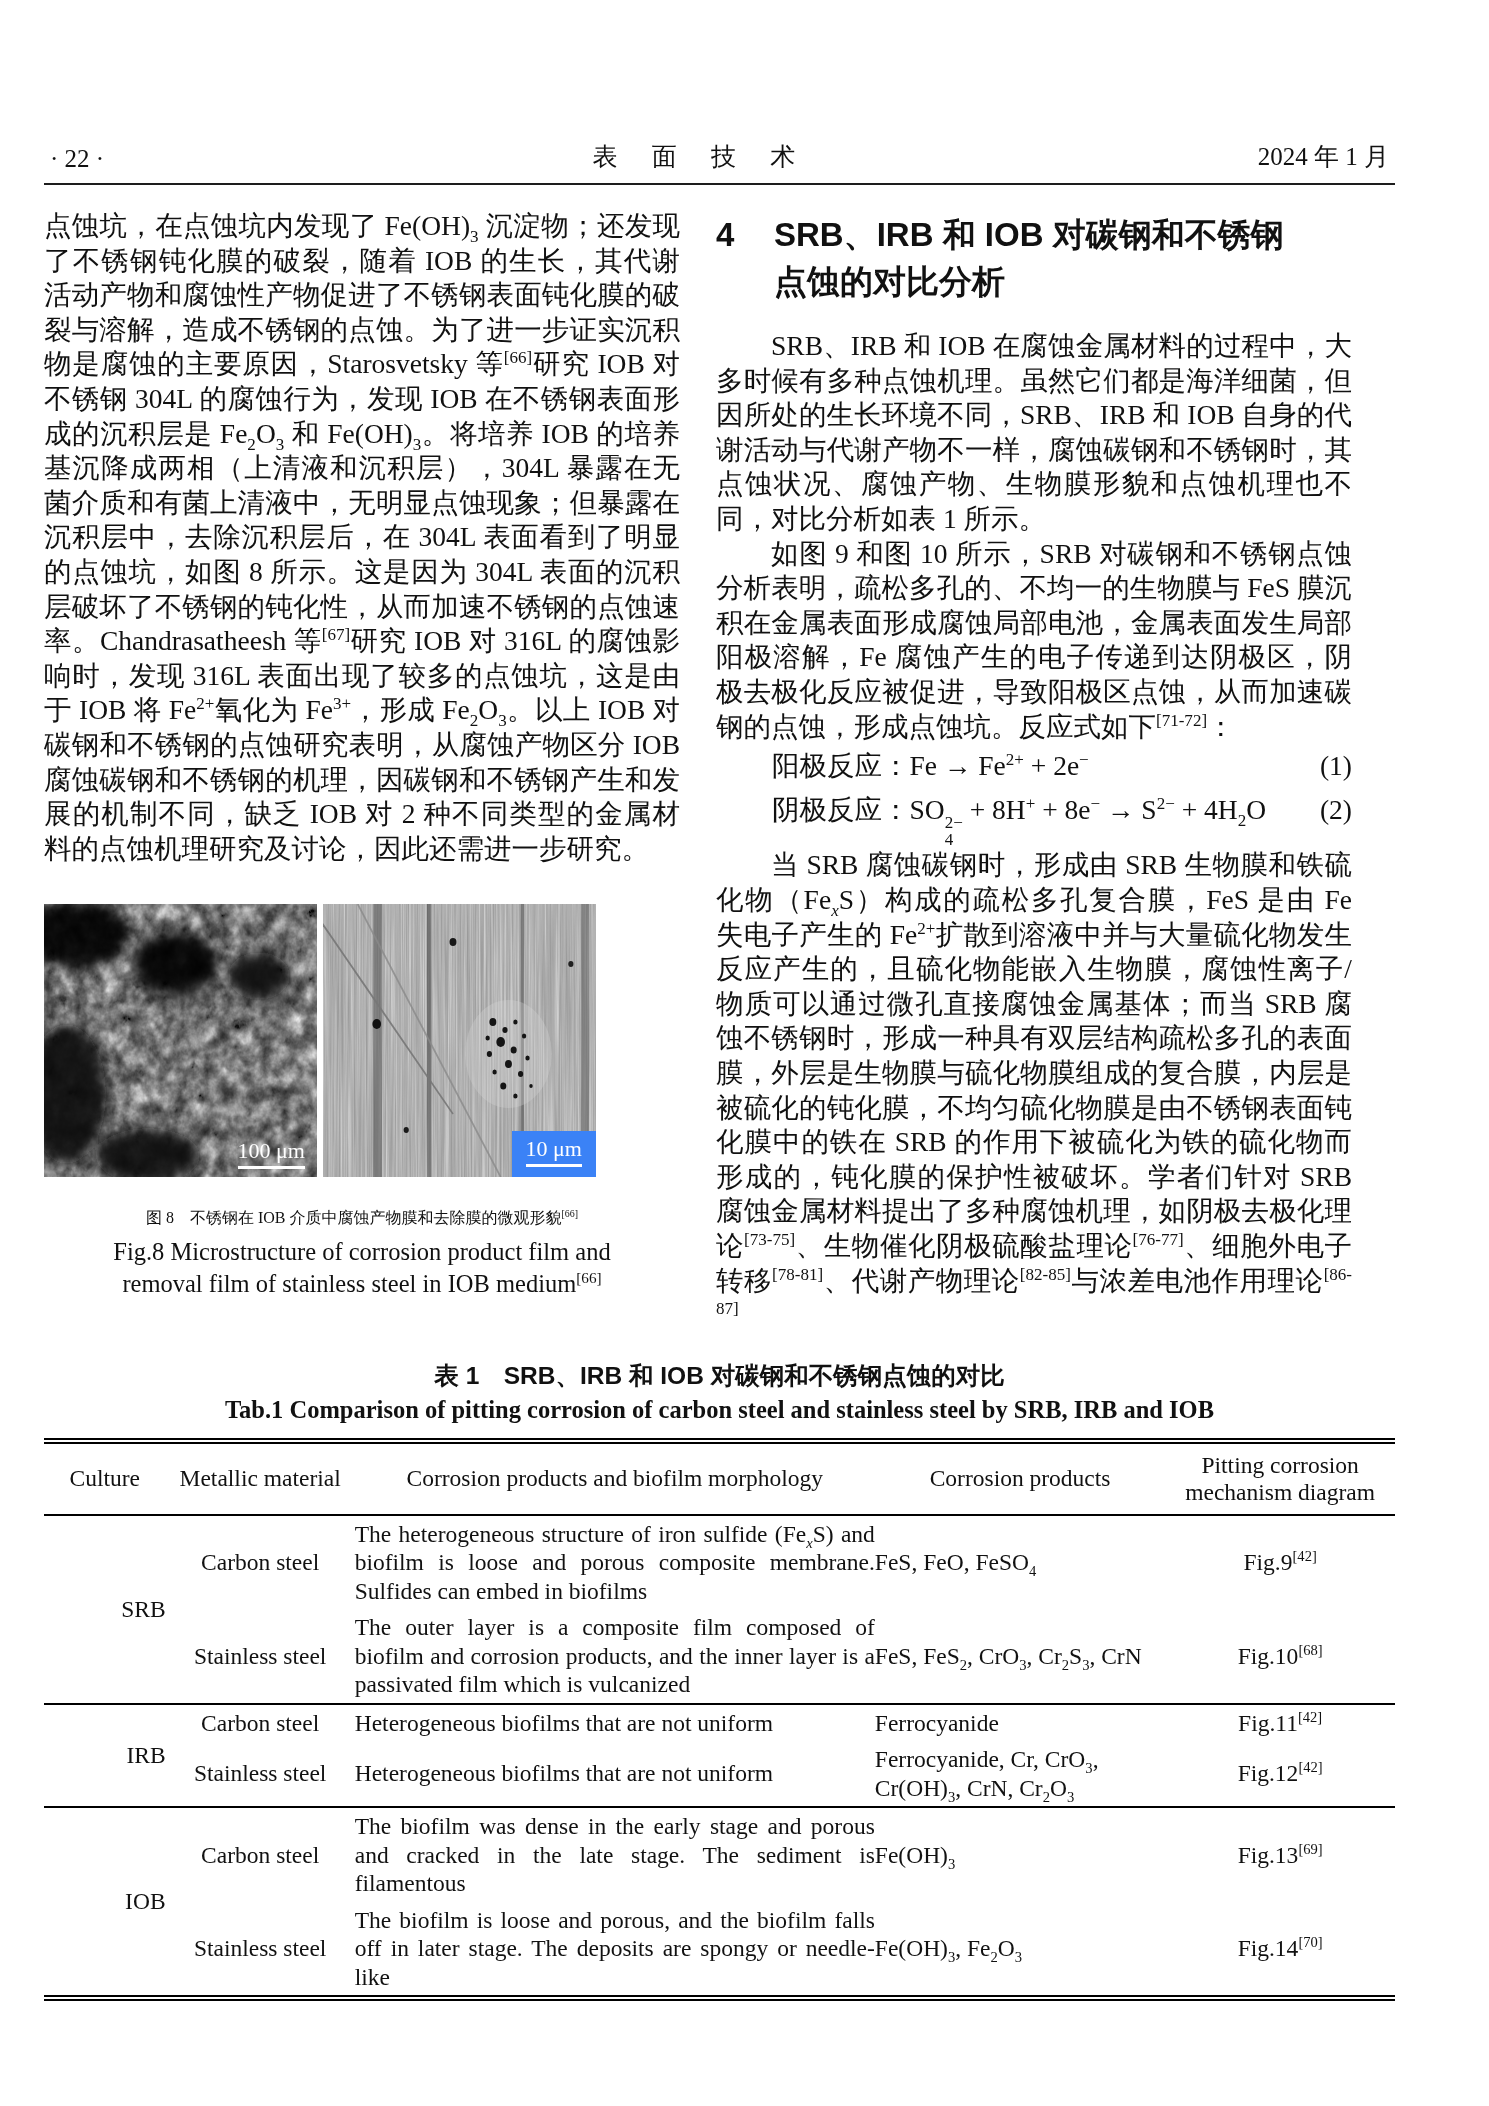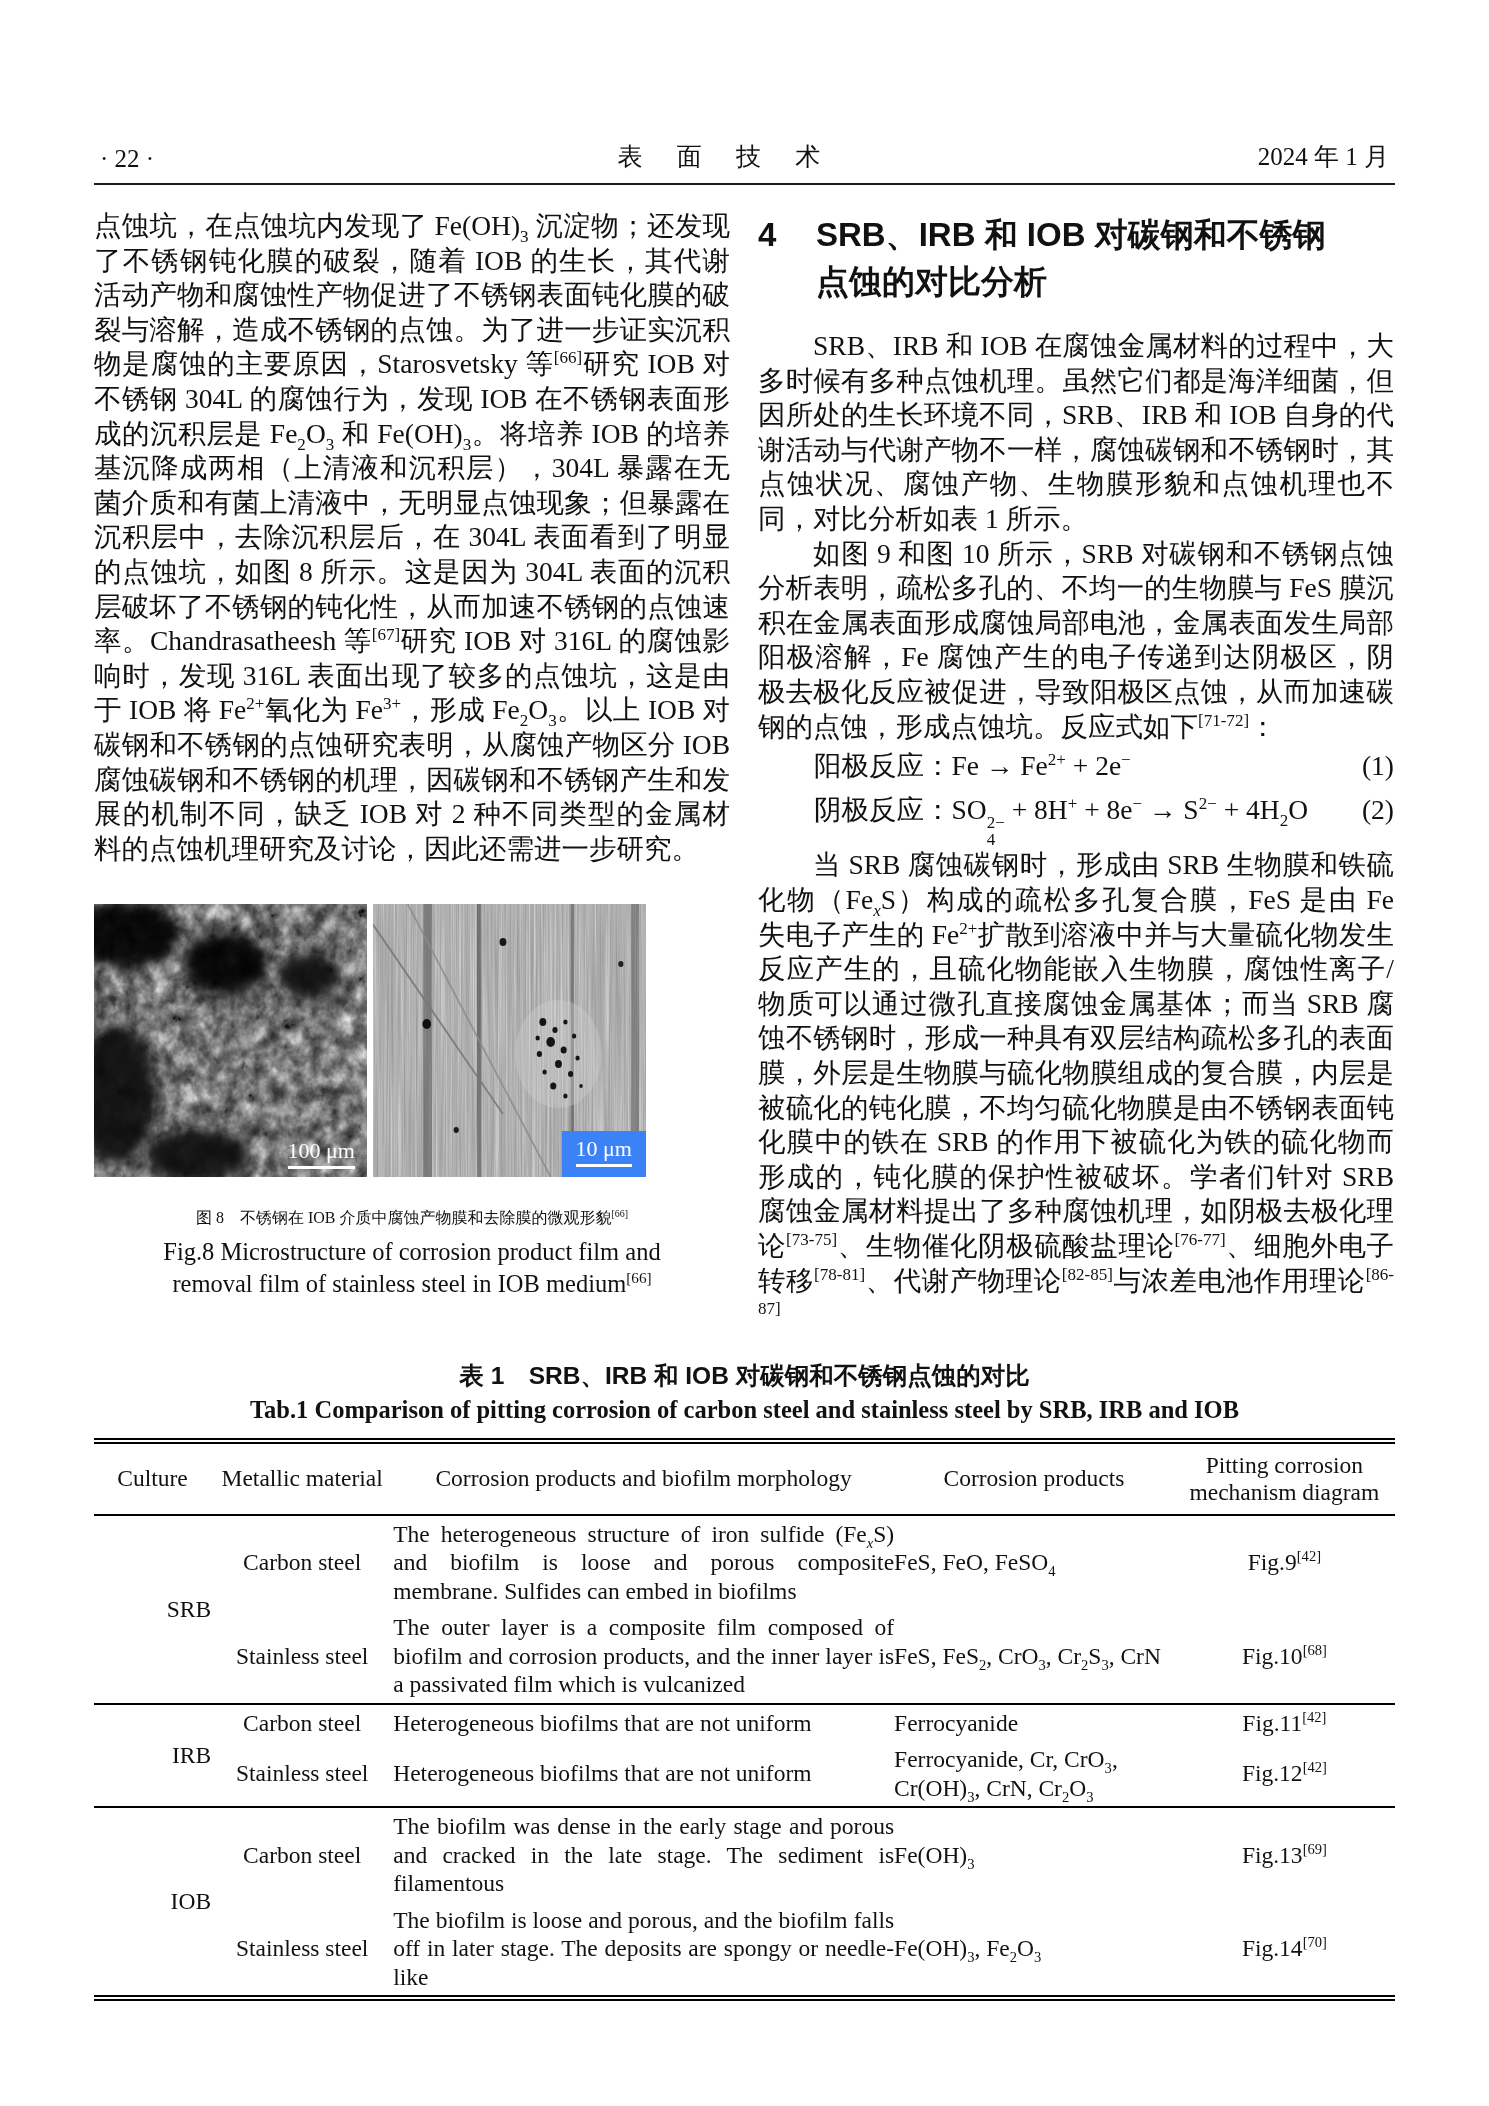--- a/index.html
+++ b/index.html
@@ -1,28 +1,28 @@
 <!DOCTYPE html>
 <html><head>
 <meta charset="utf-8">
 <style>
   html,body{margin:0;padding:0;background:#9b9b9b;}
   .page{
     width:1489px;height:2106px;box-sizing:border-box;background:#ffffff;
     margin:0 auto;position:relative;color:#111;
     font-family:"Liberation Serif","DejaVu Serif",serif;
-    padding:140px 94px 0 94px;overflow:hidden;
+    padding:140px 94px 0 44px;overflow:hidden;
   }
   
   .runhead{display:flex;justify-content:space-between;align-items:flex-end;
     font-size:25px;padding:0 6px 10px 6px;}
   .runhead .jtitle{letter-spacing:14px;margin-left:40px;}
   .headrule{border-bottom:2.5px solid #1d1d1d;}
   
-  .columns{display:flex;gap:28px;margin-top:24px;}
+  .columns{display:flex;gap:36px;margin-top:24px;}
   .col{width:636px;font-size:27.5px;line-height:34.6px;text-align:justify;}
   .col p{margin:0;}
   p.indent{text-indent:2em;}
   sup{font-size:0.62em;vertical-align:super;line-height:0;}
   sub{font-size:0.62em;vertical-align:sub;line-height:0;}
   .stack{display:inline-flex;flex-direction:column;font-size:0.62em;line-height:1.02;
     vertical-align:-0.5em;text-align:left;}
   
   .section-heading{display:flex;margin:2px 0 24px 0;font-weight:bold;
     font-family:"Liberation Sans","DejaVu Sans",sans-serif;

